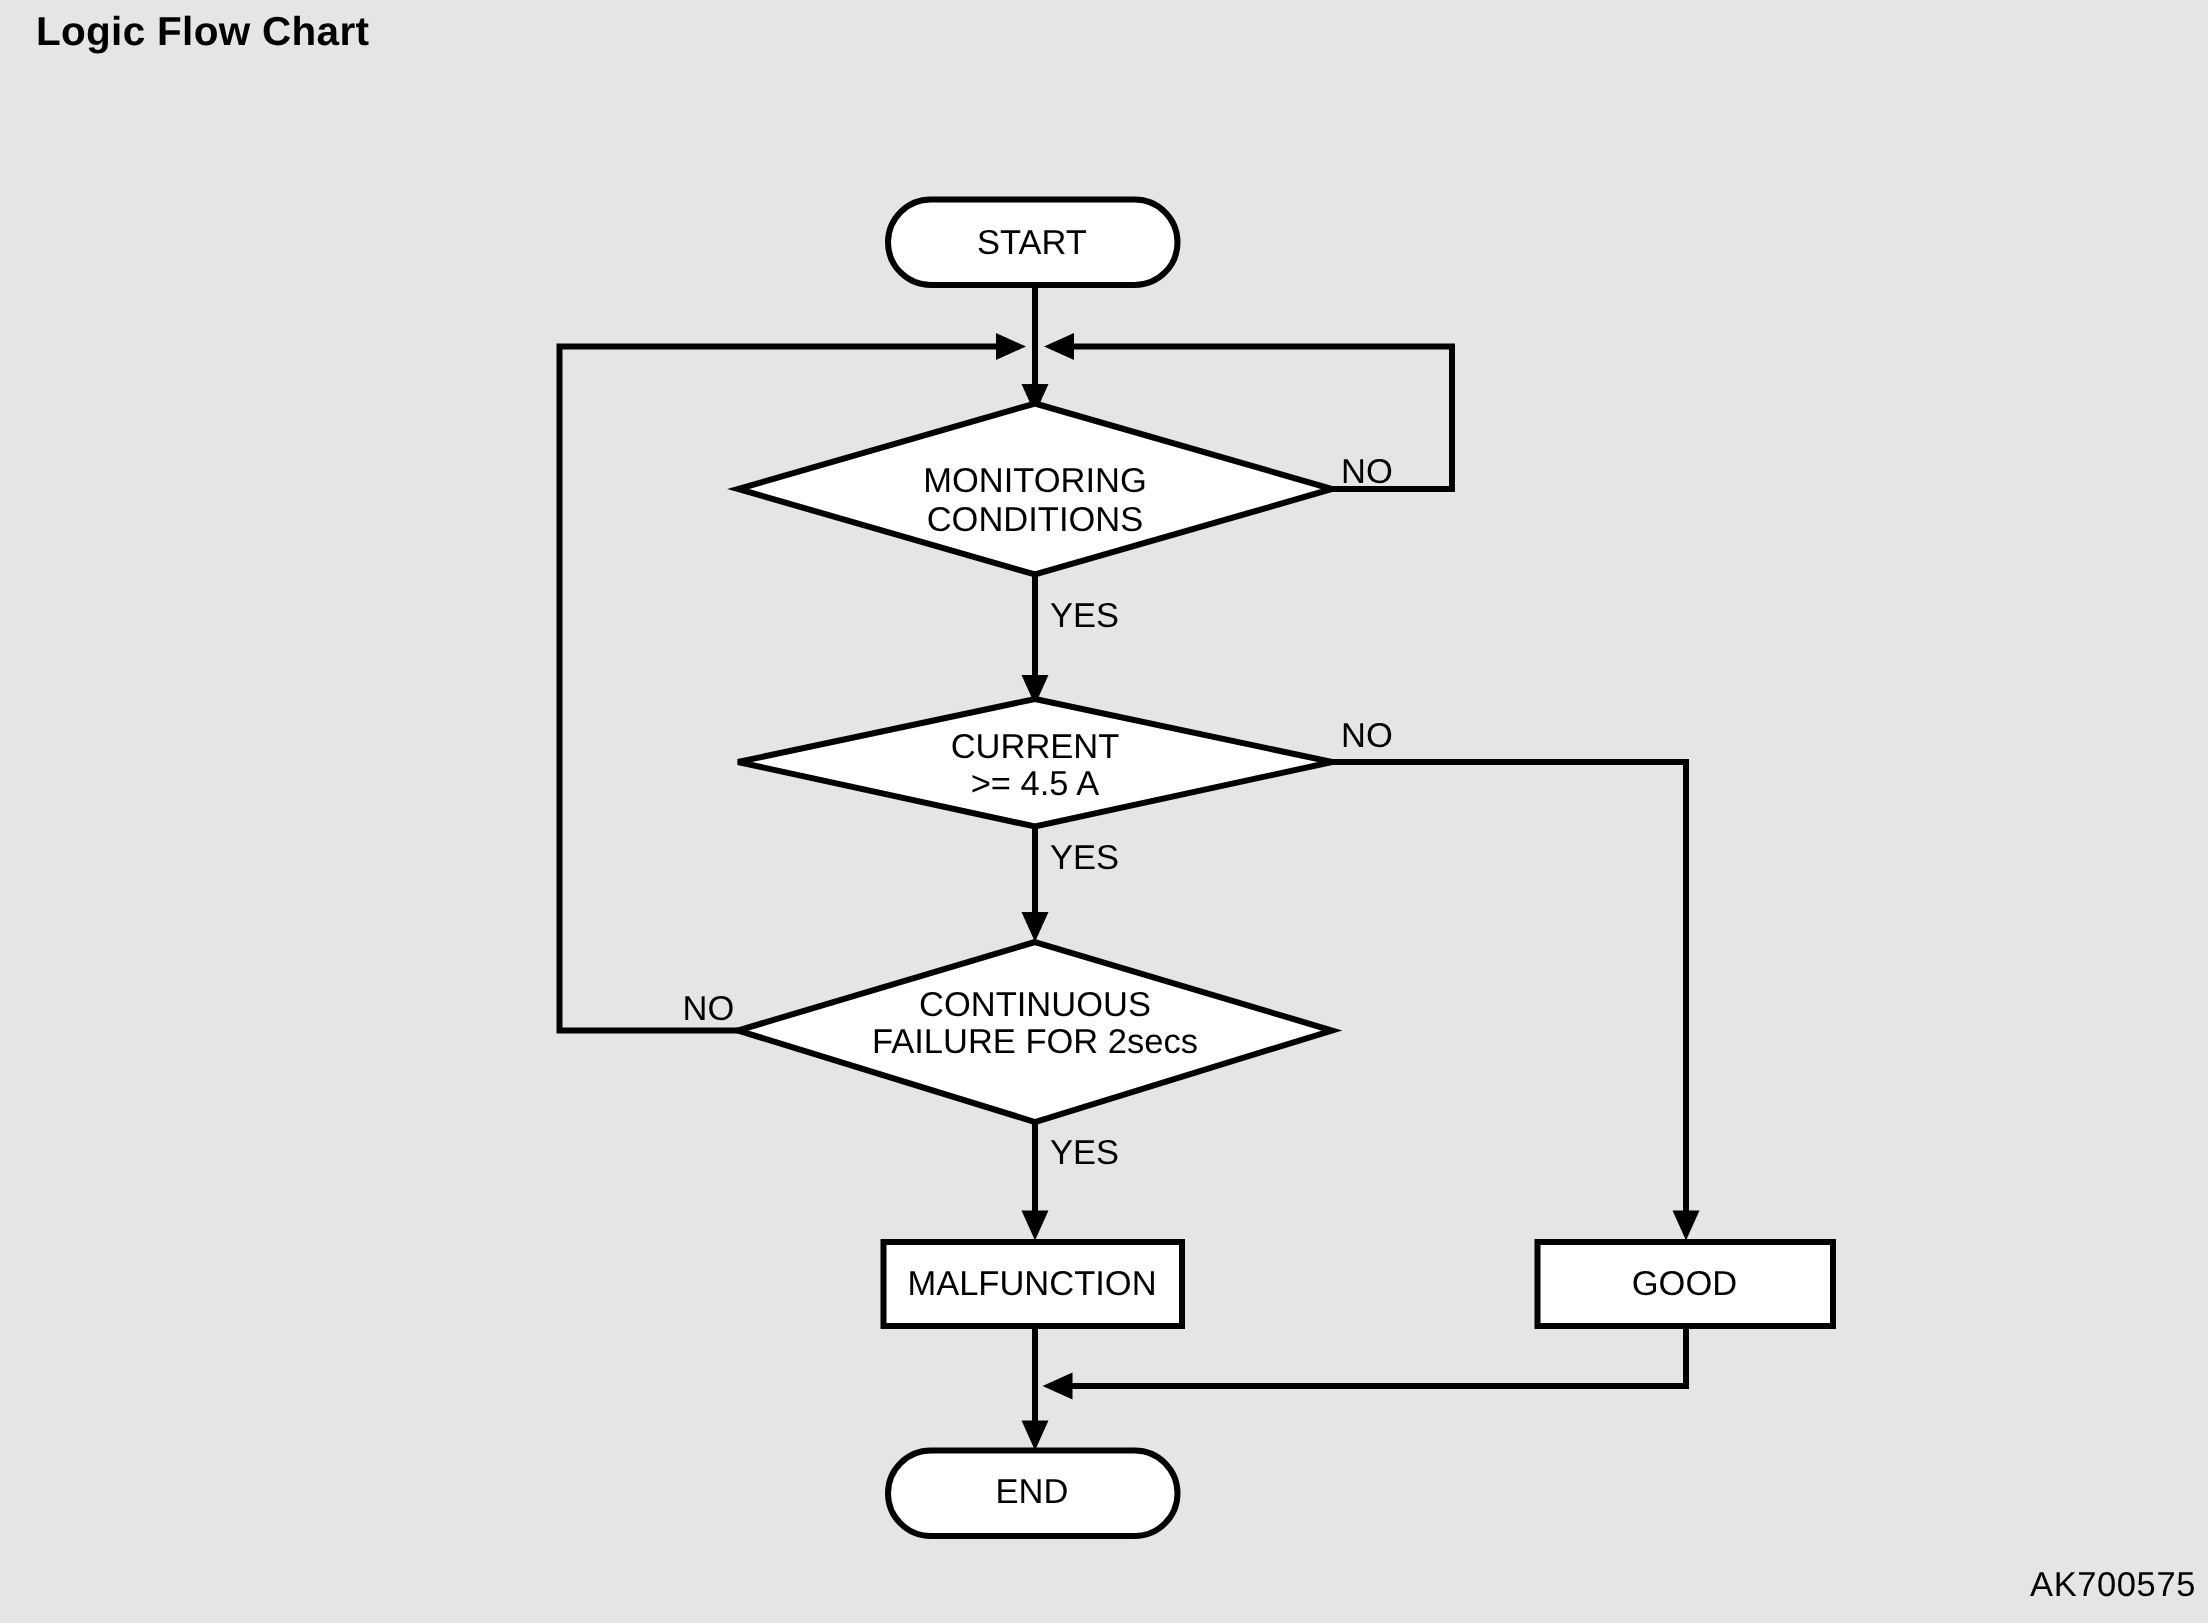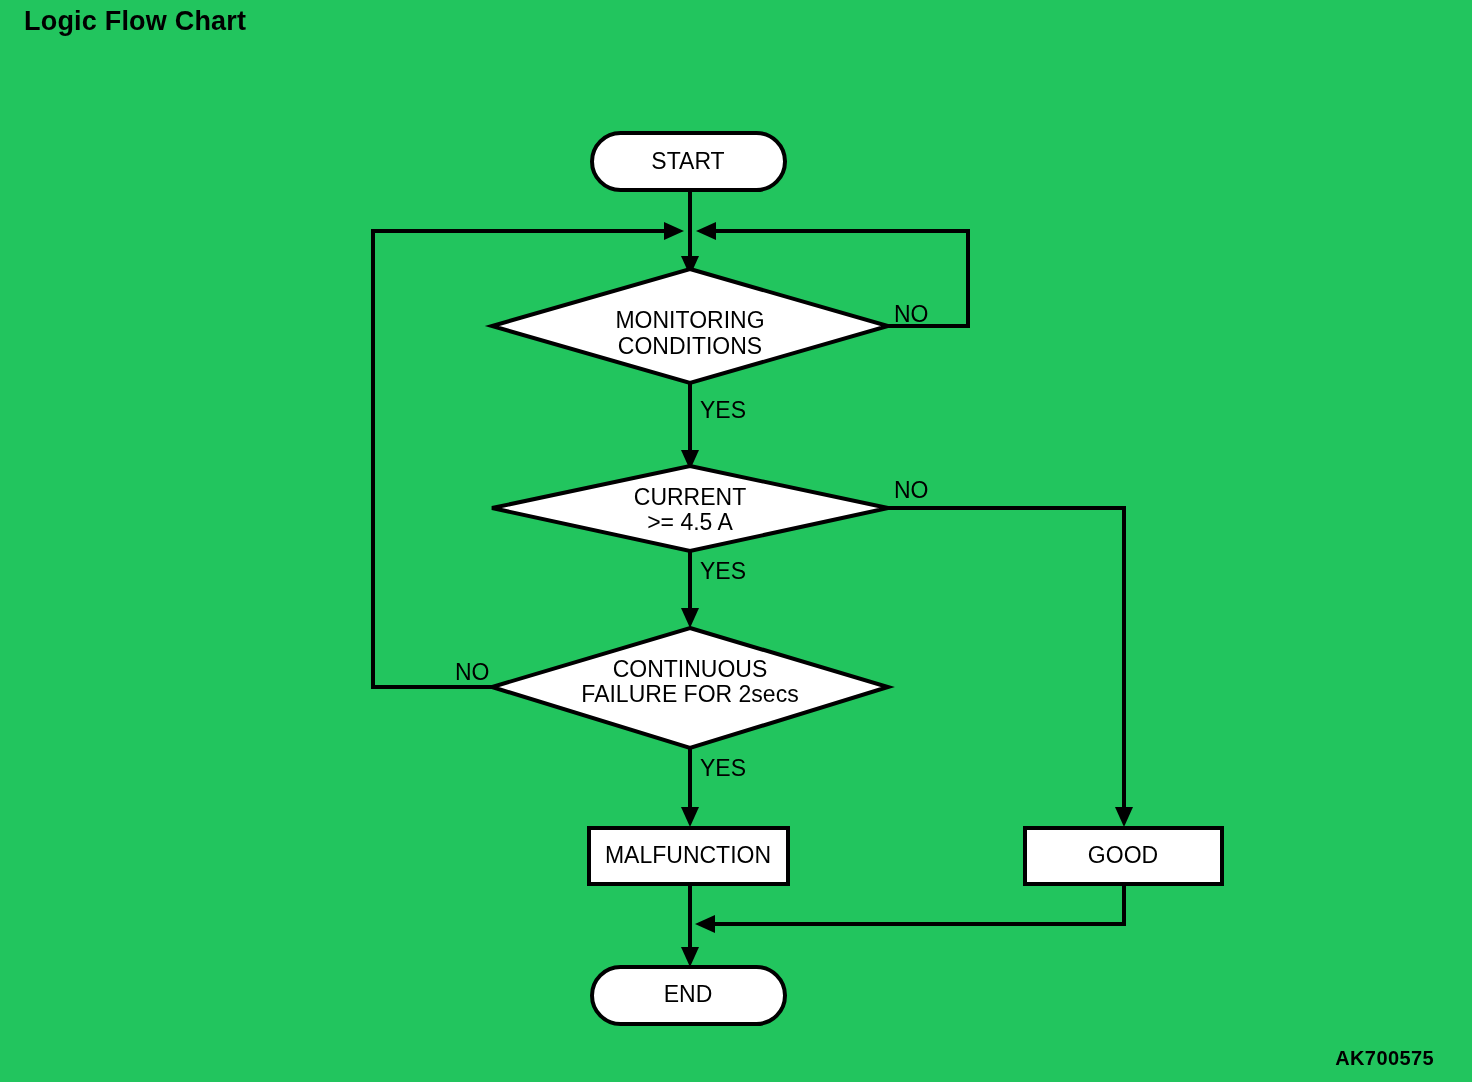--- a/index.html
+++ b/index.html
@@ -9,38 +9,38 @@
     background: #ffffff;
   }
   body {
     font-family: "Liberation Sans", sans-serif;
     color: #000000;
   }
   #page {
     position: relative;
     width: 1472px;
     height: 1082px;
-    background: #22c55e;
+    background: #e5e5e5;
     overflow: hidden;
   }
   #page-title {
     position: absolute;
     left: 24px;
     top: 6px;
     font-size: 27px;
     font-weight: bold;
     letter-spacing: 0.2px;
     font-family: "Liberation Sans", sans-serif;
   }
   #figure-code {
     position: absolute;
-    right: 38px;
+    right: 8px;
     bottom: 12px;
-    font-size: 20px;
-    font-weight: bold;
+    font-size: 23px;
+    font-weight: normal;
     letter-spacing: 0.4px;
     font-family: "Liberation Sans", sans-serif;
   }
   #flow-svg {
     position: absolute;
     left: 0;
     top: 0;
   }
   .node-text {
     font-family: "Liberation Sans", sans-serif;

